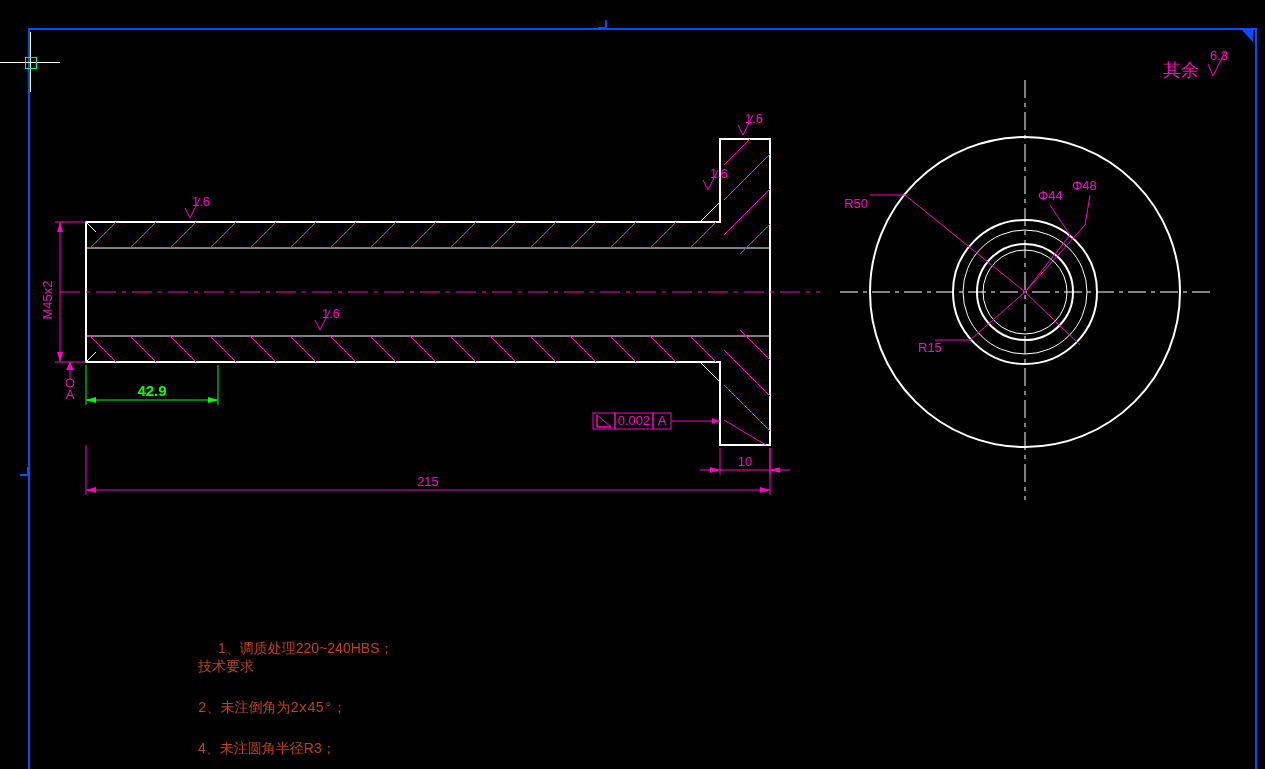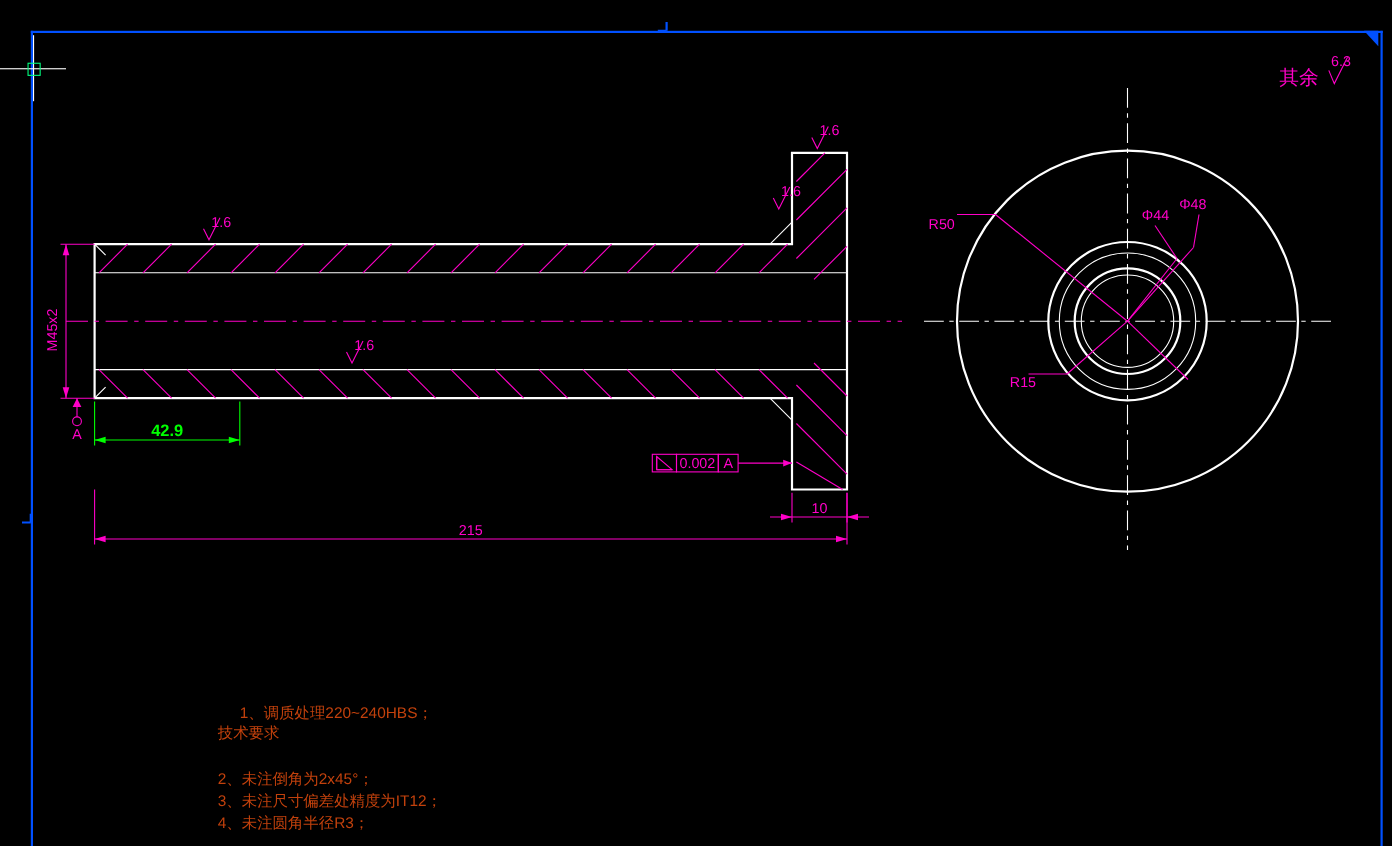--- a/index.html
+++ b/index.html
@@ -244,20 +244,19 @@
       <text x="1163" y="76" fill="#ff00c8" font-size="18" font-family="SimSun">其余</text>
       <path class="mag-stroke" d="M1208 64 L1213 76 L1225 52"></path>
       <text class="dim-text" x="1210" y="60" font-size="11">6.3</text>
     </g>
   </svg>
 
   <div class="notes" style="left:198px; top:656px;">
     <div>技术要求</div>
   </div>
   <div class="notes" style="left:198px; top:638px;margin-left:20px;">1、调质处理220~240HBS；</div>
-  <div class="notes" style="left:198px; top:698px;">2、未注倒角为2x45°；</div>
-  <div class="notes" style="left:198px; top:718px;">3、未注尺寸偏差处精度为IT12；</div>
+  <div class="notes" style="left:198px; top:698px;font-family:Liberation Mono, monospace;">2、未注倒角为2x45°；</div>
   <div class="notes" style="left:198px; top:738px;text-align:right;">4、未注圆角半径R3；</div>
 
   <div class="cursor-cross-h" style="left:0px; top:62px; width:60px; height:1px;"></div>
   <div class="cursor-cross-v" style="left:30px; top:32px; width:1px; height:60px;"></div>
   <div class="cursor-box" style="left:25px; top:57px;"></div>
 </div>
 
 </body></html>

